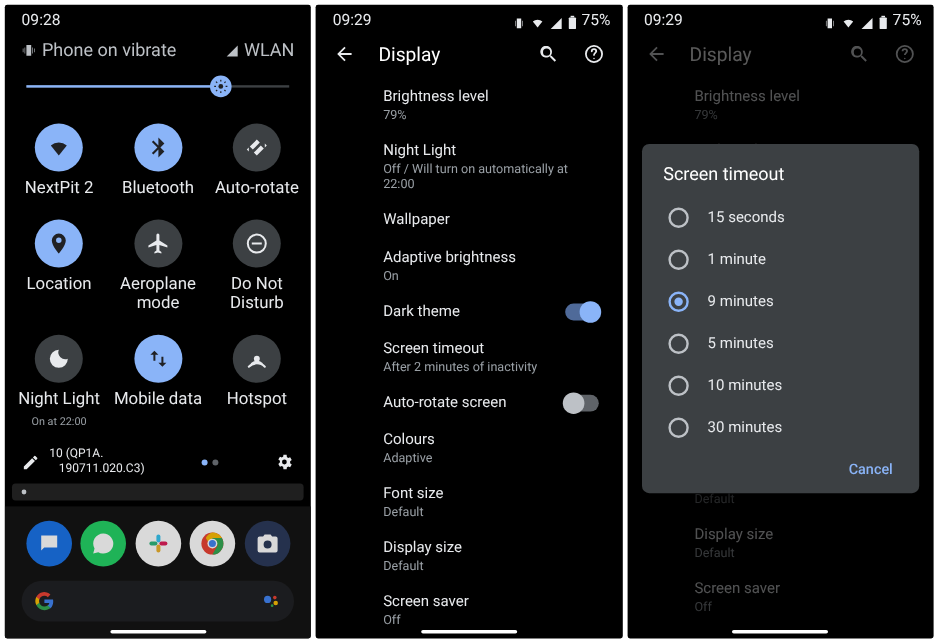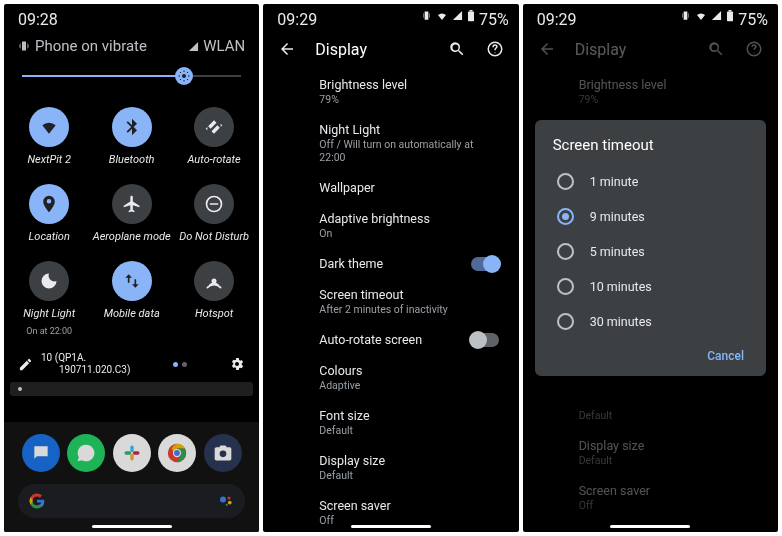--- a/index.html
+++ b/index.html
@@ -1,39 +1,39 @@
 <!DOCTYPE html>
 <html><head>
 <meta charset="utf-8">
 <style>
   * { box-sizing: border-box; margin: 0; padding: 0; font-family: Roboto, Arial, sans-serif; -webkit-font-smoothing: antialiased; }
   body { background: #fff; width: 782px; height: 536px; overflow: hidden; }
   .row { display: flex; gap: 4px; padding: 4px; background: #fff; }
   .phone { width: 258px; height: 528px; background: #000; position: relative; overflow: hidden; color: #fff; border-radius: 2px; }
 
   
-  .status { display: flex; justify-content: space-between; align-items: center; padding: 6px 10px 4px 14px; font-size: 16px; color: #e8eaed; }
-  .status .right { display: flex; align-items: flex-start; gap: 4px; }
+  .status { display: flex; justify-content: space-between; align-items: center; padding: 6px 10px 4px 14px; font-size: 13px; color: #e8eaed; }
+  .status .right { display: flex; align-items: flex-end; gap: 4px; }
 
   
   .qs-top { display: flex; justify-content: space-between; align-items: center; padding: 4px 14px 8px; font-size: 15px; color: #bdc1c6; }
   .qs-top .r { display: flex; align-items: center; gap: 4px; justify-content: space-between; }
   .slider-wrap { padding: 0 18px 6px; }
   .slider { position: relative; height: 26px; }
   .slider .track { position: absolute; top: 12px; left: 0; right: 0; height: 2px; background: #3c4043; }
   .slider .fill { position: absolute; top: 12px; left: 0; width: 74%; height: 2px; background: #8ab4f8; }
   .slider .thumb { position: absolute; top: 4px; left: 74%; transform: translateX(-50%); width: 18px; height: 18px; border-radius: 50%; background: #8ab4f8; display:flex;align-items:center;justify-content:center;}
   .slider .thumb svg { width:12px;height:12px; }
 
   .tiles { display: grid; grid-template-columns: repeat(3, 1fr); gap: 4px 0; padding: 6px 4px 2px; }
   .tile { display: flex; flex-direction: column; align-items: center; gap: 6px; padding: 6px 0 8px; }
   .tile .circ { width: 40px; height: 40px; border-radius: 50%; display: flex; align-items: center; justify-content: center; }
   .tile .circ.on { background: #8ab4f8; color: #202124; }
   .tile .circ.off { background: #3c4043; color: #e8eaed; }
-  .tile .lbl { font-size: 11px; color: #e8eaed; text-align: center; font-style: italic; }
+  .tile .lbl { font-size: 14px; color: #e8eaed; text-align: center; }
   .tile .sub { font-size: 9px; color: #9aa0a6; }
 
   .qs-footer { display: flex; align-items: center; justify-content: space-between; padding: 6px 14px; font-size: 10px; color: #e8eaed; }
   .qs-footer .build { line-height: 1.2; }
   .dots { display:flex; gap:4px; }
   .dots span { width:5px; height:5px; border-radius:50%; background:#5f6368; }
   .dots span.on { background:#8ab4f8; }
 
   .notifbar { margin: 0 6px; height: 14px; background: #1f1f1f; border-radius: 3px; position:relative; }
   .notifbar::before { content:""; position:absolute; left:8px; top:5px; width:4px;height:4px;border-radius:50%;background:#bdc1c6; }
@@ -204,21 +204,21 @@
 
   <div class="qs-footer">
     <span style="display:flex;align-items:center;gap:8px;">
       <span>
         <svg width="15" height="15" viewBox="0 0 24 24" fill="#e8eaed">
               <path d="M3 17.25V21h3.75L17.81 9.94l-3.75-3.75L3 17.25zM20.71 7.04a1 1 0 000-1.41l-2.34-2.34a1 1 0 00-1.41 0l-1.83 1.83 3.75 3.75 1.83-1.83z"></path>
             </svg>
       </span>
       <span class="build">
         <div>10 (QP1A.</div>
-        <div style="margin-left:18px;">190711.020.C3)</div>
+        <div style="margin-left:8px;">190711.020.C3)</div>
       </span>
     </span>
     <span class="dots">
           <span class="on"></span>
           <span></span>
         </span>
     <span>
       <svg width="16" height="16" viewBox="0 0 24 24" fill="#e8eaed">
             <path d="M19.14 12.94a7.07 7.07 0 000-1.88l2.03-1.58-2-3.46-2.39.96a7.03 7.03 0 00-1.62-.94L14.8 3h-4l-.36 2.54c-.58.23-1.12.54-1.62.94l-2.39-.96-2 3.46 2.03 1.58a7.07 7.07 0 000 1.88L4.43 14.5l2 3.46 2.39-.96c.5.4 1.04.71 1.62.94L10.8 21h4l.36-2.54c.58-.23 1.12-.54 1.62-.94l2.39.96 2-3.46-2.03-1.58zM12 15a3 3 0 110-6 3 3 0 010 6z"></path>
           </svg>
@@ -482,20 +482,24 @@
             <div class="s">Off</div>
           </div>
         </div>
       </div>
 
   <div class="dialog">
     <div class="dtitle">Screen timeout</div>
     <div id="opts">
           <div class="opt">
             <span class="radio "></span>
+    <span>15 seconds</span>
+          </div>
+          <div class="opt">
+            <span class="radio "></span>
     <span>1 minute</span>
           </div>
           <div class="opt">
             <span class="radio sel"></span>
     <span>9 minutes</span>
           </div>
           <div class="opt">
             <span class="radio "></span>
     <span>5 minutes</span>
           </div>

